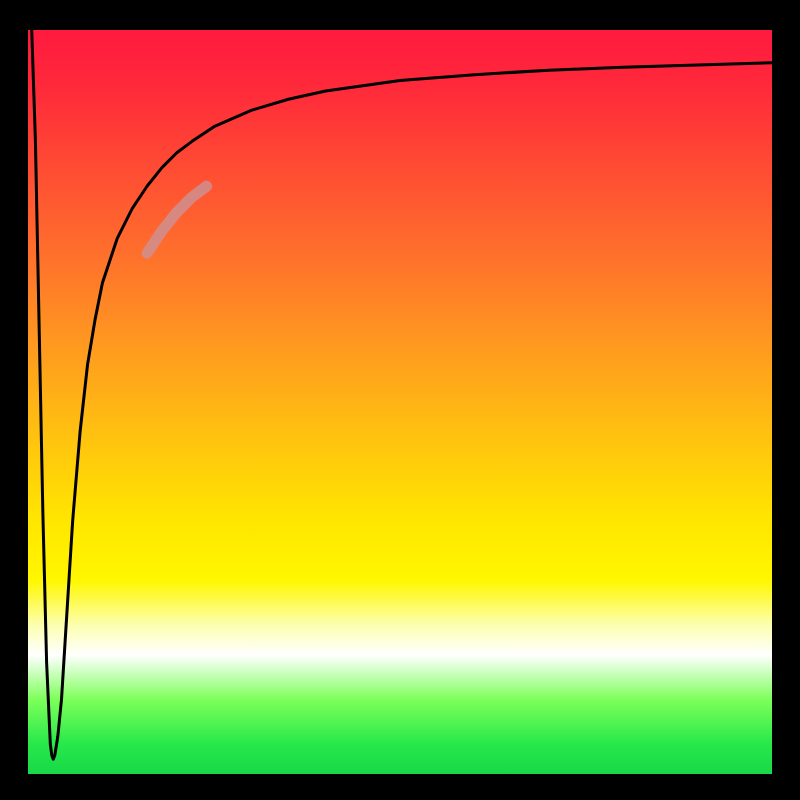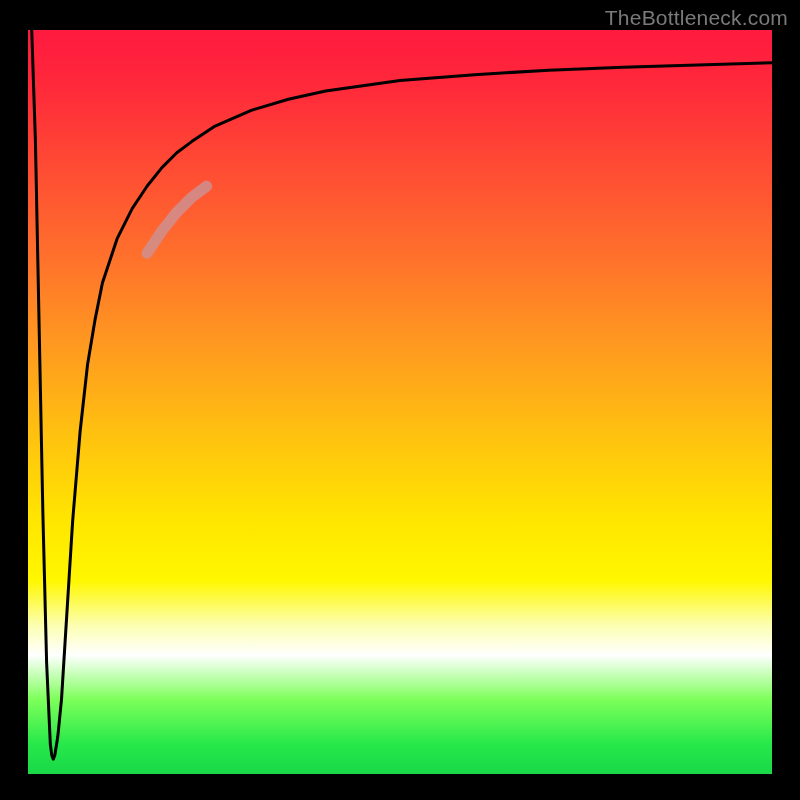--- a/index.html
+++ b/index.html
@@ -54,21 +54,20 @@
     top: 0;
     width: 744px;
     height: 744px;
   }
 </style>
 </head>
 <body>
 
 <div class="frame">
 
-  <div class="attribution">TheBottleneck.com</div>
 
   <div class="plot-area">
     <svg class="plot-svg" viewBox="0 0 744 744" preserveAspectRatio="none">
       <path id="highlight-path" fill="none" stroke-linecap="round" d="M119.04 223.20 L133.92 200.88 L148.80 182.28 L163.68 167.40 L178.56 156.24" stroke="#cf8f8f" stroke-width="11" opacity="0.85"></path>
       <path id="curve-path" fill="none" stroke-linecap="round" stroke-linejoin="round" d="M3.72 0.00 L7.44 111.60 L11.16 297.60 L14.88 483.60 L18.60 632.40 L22.32 714.24 L23.81 725.40 L25.30 729.12 L26.78 725.40 L29.76 706.80 L33.48 669.60 L37.20 610.08 L40.92 550.56 L44.64 491.04 L52.08 401.76 L59.52 334.80 L66.96 290.16 L74.40 252.96 L89.28 208.32 L104.16 178.56 L119.04 156.24 L133.92 137.64 L148.80 122.76 L163.68 111.60 L186.00 96.72 L223.20 80.35 L260.40 69.19 L297.60 61.01 L372.00 50.59 L446.40 44.64 L520.80 40.18 L595.20 37.20 L669.60 34.97 L744.00 32.74" stroke="#000000" stroke-width="3"></path>
     </svg>
   </div>
 
 </div>
 

